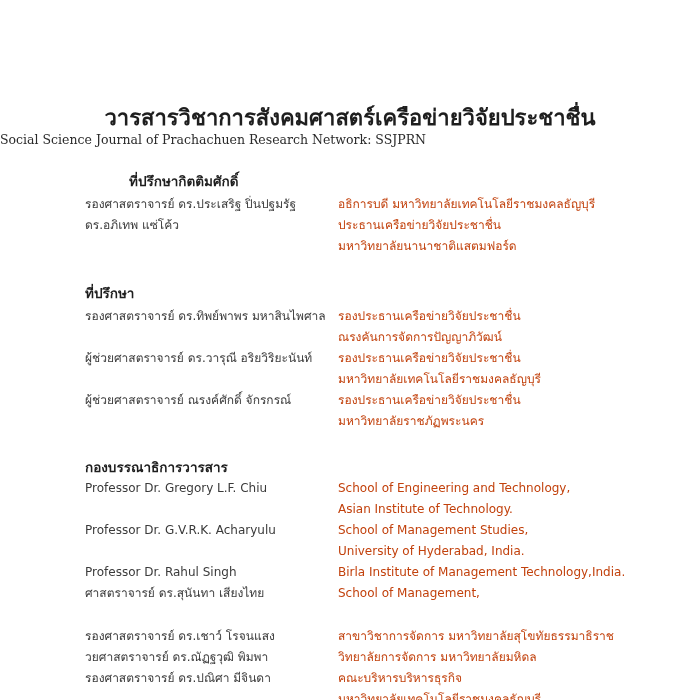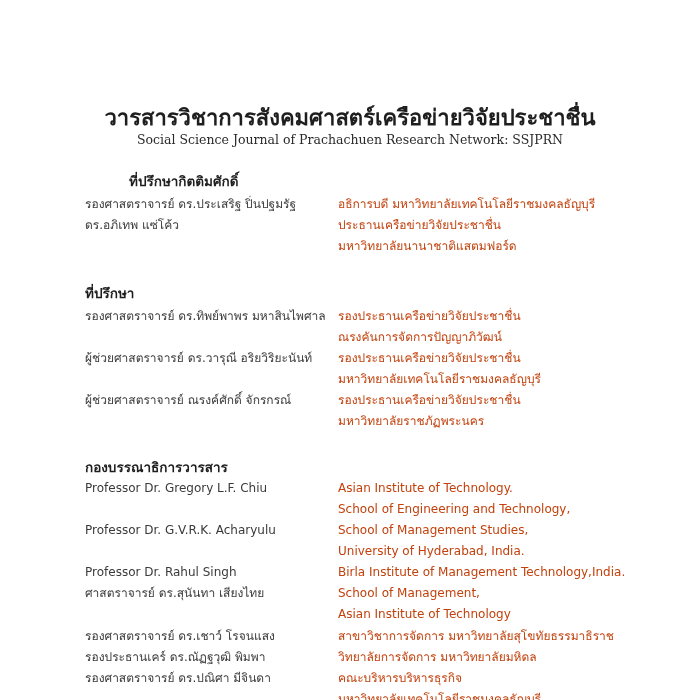--- a/index.html
+++ b/index.html
@@ -27,21 +27,21 @@
     text-align: center;
     font-size: 22px;
     font-weight: bold;
     color: #1e1e1e;
     letter-spacing: 0px;
   }
   .title-en {
     position: absolute;
     left: 0; width: 700px;
     top: 122px;
-    text-align: center;
+    text-align: left;
     font-family: "DejaVu Serif", "Liberation Serif", serif;
     font-size: 12.5px;
     color: #2a2a2a;
   }
   .section-heading {
     position: absolute;
     left: 85px;
     font-size: 13.5px;
     font-weight: bold;
     color: #1e1e1e;
@@ -113,52 +113,51 @@
       <div>รองประธานเครือข่ายวิจัยประชาชื่น</div>
       <div>มหาวิทยาลัยราชภัฏพระนคร</div>
     </div>
   </div>
 
   <div class="section-heading" style="top:446px;">กองบรรณาธิการวารสาร</div>
 
   <div class="row" style="top:468px;">
     <span class="name">Professor Dr. Gregory L.F. Chiu</span>
     <div class="aff">
+      <div>School of Engineering and Technology,</div>
       <div>Asian Institute of Technology.</div>
-      <div>School of Engineering and Technology,</div>
     </div>
   </div>
   <div class="row" style="top:510px;">
     <span class="name">Professor Dr. G.V.R.K. Acharyulu</span>
     <div class="aff">
       <div>School of Management Studies,</div>
       <div>University of Hyderabad, India.</div>
     </div>
   </div>
   <div class="row" style="top:552px;">
     <span class="name">Professor Dr. Rahul Singh</span>
     <div class="aff">
       <div>Birla Institute of Management Technology,India.</div>
     </div>
   </div>
   <div class="row" style="top:573px;">
     <span class="name">ศาสตราจารย์ ดร.สุนันทา เสียงไทย</span>
     <div class="aff">
       <div>School of Management,</div>
-      <div>Asian Institute of Technology</div>
     </div>
   </div>
   <div class="row" style="top:616px;">
     <span class="name">รองศาสตราจารย์ ดร.เชาว์ โรจนแสง</span>
     <div class="aff">
       <div>สาขาวิชาการจัดการ มหาวิทยาลัยสุโขทัยธรรมาธิราช</div>
     </div>
   </div>
   <div class="row" style="top:637px;">
-    <span class="name">รองประธานเคร์ ดร.ณัฏฐวุฒิ พิมพา</span>
+    <span class="name">วยศาสตราจารย์ ดร.ณัฏฐวุฒิ พิมพา</span>
     <div class="aff">
       <div>วิทยาลัยการจัดการ มหาวิทยาลัยมหิดล</div>
     </div>
   </div>
   <div class="row" style="top:658px;">
     <span class="name">รองศาสตราจารย์ ดร.ปณิศา มีจินดา</span>
     <div class="aff">
       <div>คณะบริหารบริหารธุรกิจ</div>
       <div>มหาวิทยาลัยเทคโนโลยีราชมงคลธัญบุรี</div>
     </div>

